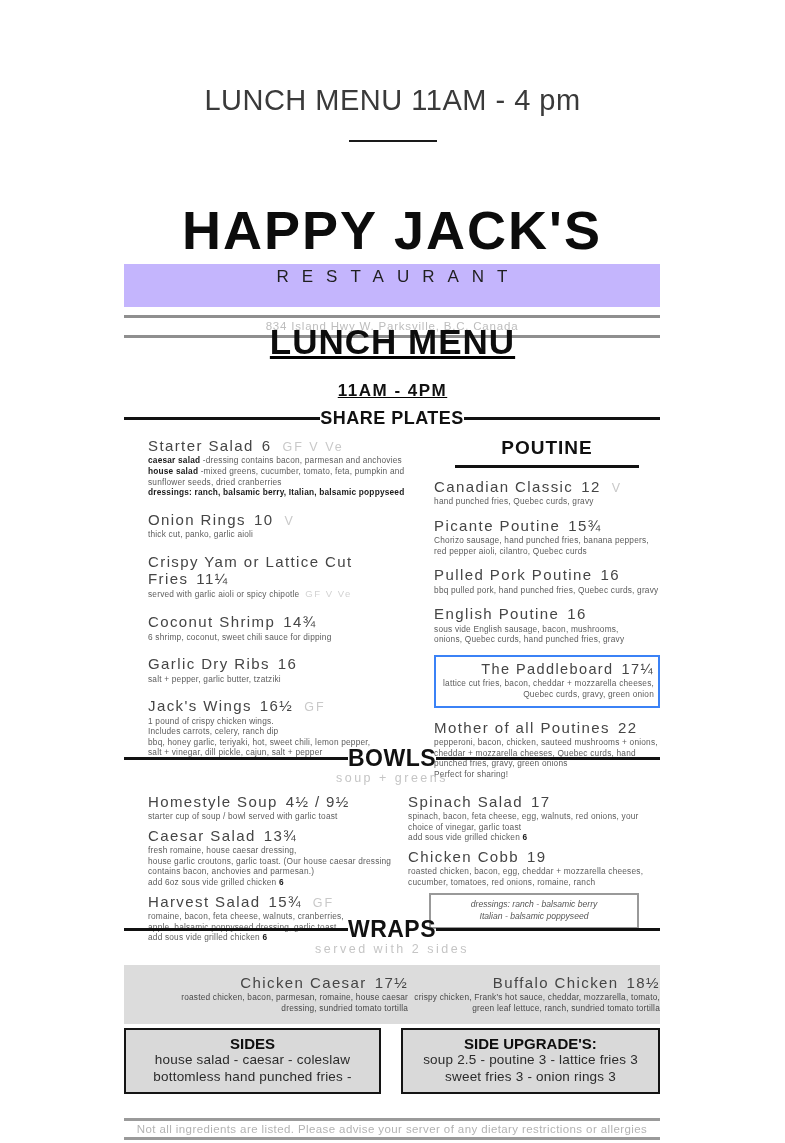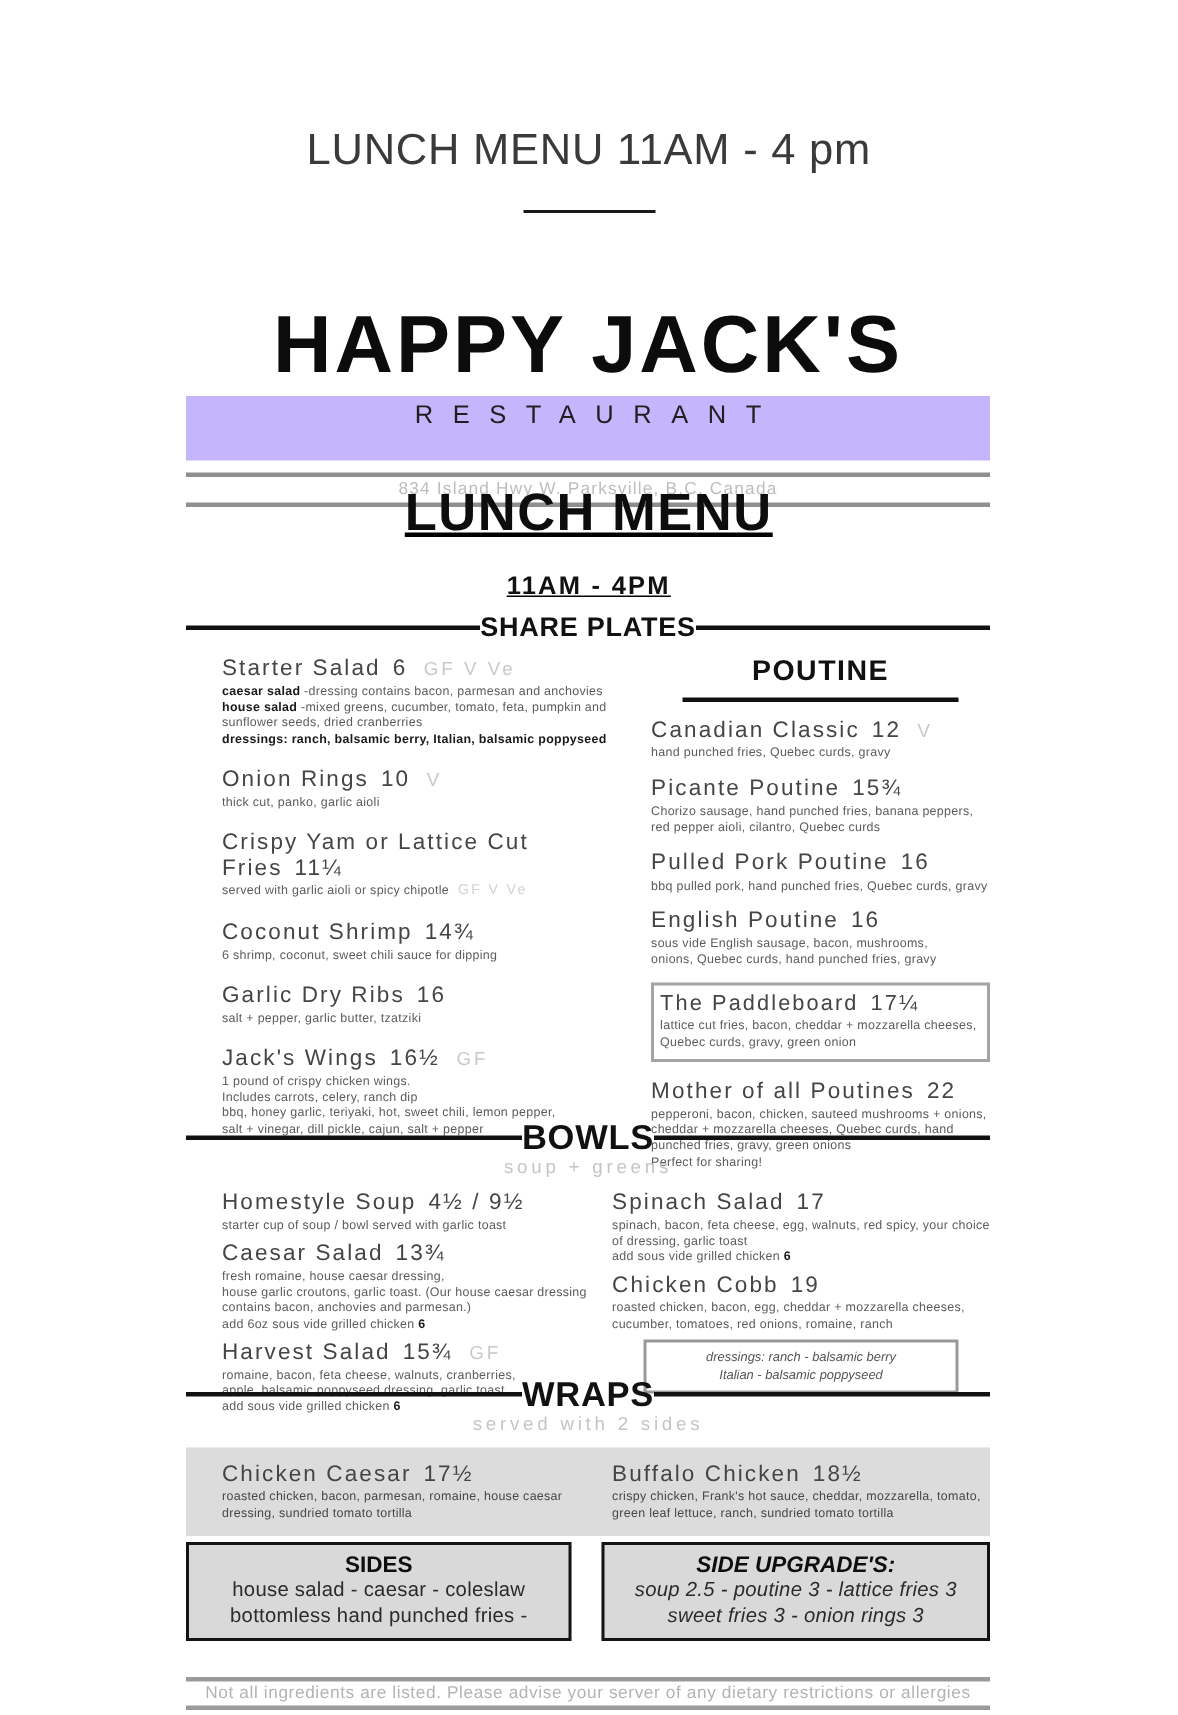--- a/index.html
+++ b/index.html
@@ -55,45 +55,45 @@
   .desc-line { font-size:8.3px; line-height:1.28; color:#5c5c5c; letter-spacing:.2px; }
   .desc-bold { font-weight:700; color:#1a1a1a; }
   .desc-diet { color:#d2d2d2; font-size:9.5px; letter-spacing:1.5px; margin-left:6px; }
 
   
   .poutine-header { text-align:center; margin-bottom:10px; }
   .poutine-label { font-size:19px; font-weight:800; color:#111; letter-spacing:1px; }
   .poutine-underline { width:184px; height:3px; background:#111; margin:6px auto 0; }
 
   
-  .item.boxed { border:2px solid #a3a3a3; text-align:left; padding:4px 4px 6px; margin:2px 0 11px; }
+  .item.boxed { border:2px solid #3b82f6; text-align:right; padding:4px 4px 6px; margin:2px 0 11px; }
   .item.boxed .item-head { font-size:14.5px; }
 
   
   .share-section { position:absolute; top:408px; left:124px; width:536px; }
   .bowls-section { position:absolute; top:745px; left:124px; width:536px; }
   .bowls-section .item { margin-bottom:5px; }
   .wraps-section { position:absolute; top:916px; left:124px; width:536px; }
 
   
   .dressings-box { width:210px; margin:4px auto 0; border:2px solid #999; padding:3px 6px 5px; text-align:center; }
   .dressings-box .box-line { font-size:8.6px; color:#555; line-height:1.45;font-style:italic; }
 
   
   .wraps-band { margin-top:9px; background:#dcdcdc; display:flex; padding:9px 0 11px; }
-  .wraps-band .item { margin-bottom:0; }
+  .wraps-band .item { margin-bottom:0;text-align:right; }
   .wraps-band .desc-line { color:#474747; }
   .wraps-left { width:53%; padding-left:24px; }
   .wraps-right { width:47%; margin-right:-14px; }
 
   
   .sides-section { position:absolute; top:1028px; left:124px; width:536px; display:flex; justify-content:space-between; }
   .info-box { border:2.5px solid #141414; background:#d9d9d9; text-align:center; padding:5px 3px 7px; }
   .info-box.sides { width:257px; }
-  .info-box.upgrades { width:259px;font-style:italic; }
+  .info-box.upgrades { width:259px; }
   .box-title { font-size:15px; font-weight:700; color:#0e0e0e; line-height:1.15; }
   .info-box .box-line { font-size:13.5px; color:#2b2b2b; line-height:1.22; letter-spacing:.2px; }
 
   
   .footer-section { position:absolute; top:1118px; left:124px; width:536px; }
   .footer-section .rule { background:#9a9a9a; }
   .footer-text { text-align:center; font-size:11.5px; color:#b3b3b3; letter-spacing:.4px; margin:2px 0; }
 </style>
 </head>
 <body>
@@ -216,21 +216,21 @@
             <div class="item-head"><span class="item-name">Harvest Salad</span><span class="item-price">15¾</span><span class="item-diet">GF</span></div>
             <div class="desc-line"><span class="desc-text">romaine, bacon, feta cheese, walnuts, cranberries,</span></div>
             <div class="desc-line"><span class="desc-text">apple, balsamic poppyseed dressing, garlic toast</span></div>
             <div class="desc-line"><span class="desc-text">add sous vide grilled chicken </span><span class="desc-bold">6</span></div>
           </div>
         </div>
       <div class="col-right bowls-right">
         <div>
             <div class="item">
               <div class="item-head"><span class="item-name">Spinach Salad</span><span class="item-price">17</span></div>
-              <div class="desc-line"><span class="desc-text">spinach, bacon, feta cheese, egg, walnuts, red spicy, your choice of dressing, garlic toast</span></div>
+              <div class="desc-line"><span class="desc-text">spinach, bacon, feta cheese, egg, walnuts, red onions, your choice of vinegar, garlic toast</span></div>
               <div class="desc-line"><span class="desc-text">add sous vide grilled chicken </span><span class="desc-bold">6</span></div>
             </div>
             <div class="item">
               <div class="item-head"><span class="item-name">Chicken Cobb</span><span class="item-price">19</span></div>
               <div class="desc-line"><span class="desc-text">roasted chicken, bacon, egg, cheddar + mozzarella cheeses, cucumber, tomatoes, red onions, romaine, ranch</span></div>
             </div>
           </div>
         <div class="dressings-box">
             <div class="box-line">dressings: ranch - balsamic berry</div>
             <div class="box-line">Italian - balsamic poppyseed</div>

